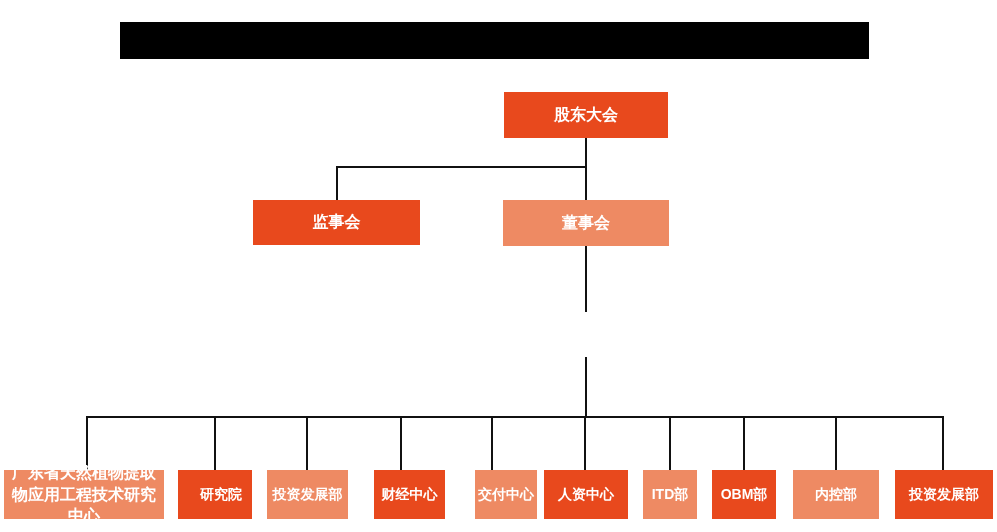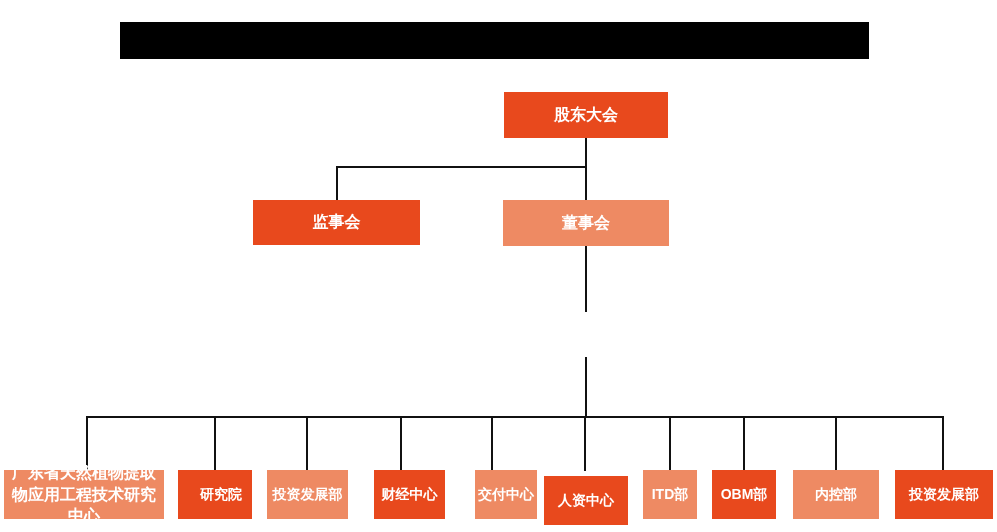--- a/index.html
+++ b/index.html
@@ -51,21 +51,21 @@
   .n-board        { left: 503px; top: 200px; width: 166px; height: 46px; font-size: 16px; }
   
   .n-management   { left: 505px; top: 312px; width: 163px; height: 45px; font-size: 16px; }
   
   .dept { top: 470px; height: 49px; font-size: 14px; }
   .n-dept-0 { left: 4px;   width: 160px; font-size: 16px; line-height: 1.35; padding: 8px 5px; }
   .n-dept-1 { left: 178px; width: 74px; padding-left: 12px; }
   .n-dept-2 { left: 267px; width: 81px; }
   .n-dept-3 { left: 374px; width: 71px; }
   .n-dept-4 { left: 443px; width: 62px; margin-left: 32px; }
-  .n-dept-5 { left: 544px; width: 84px; margin-top: 6px; }
+  .n-dept-5 { left: 544px; width: 84px; }
   .n-dept-6 { left: 643px; width: 54px; }
   .n-dept-7 { left: 712px; width: 64px; }
   .n-dept-8 { left: 793px; width: 86px; }
   .n-dept-9 { left: 895px; width: 98px; }
 
   
   .l-v-top        { left: 585px; top: 138px; height: 62px; }  
   .l-h-branch     { left: 336px; top: 166px; width: 251px; }  
   .l-v-supervisory{ left: 336px; top: 166px; height: 34px; }
   .l-v-board-mgmt { left: 585px; top: 246px; height: 66px; }  

